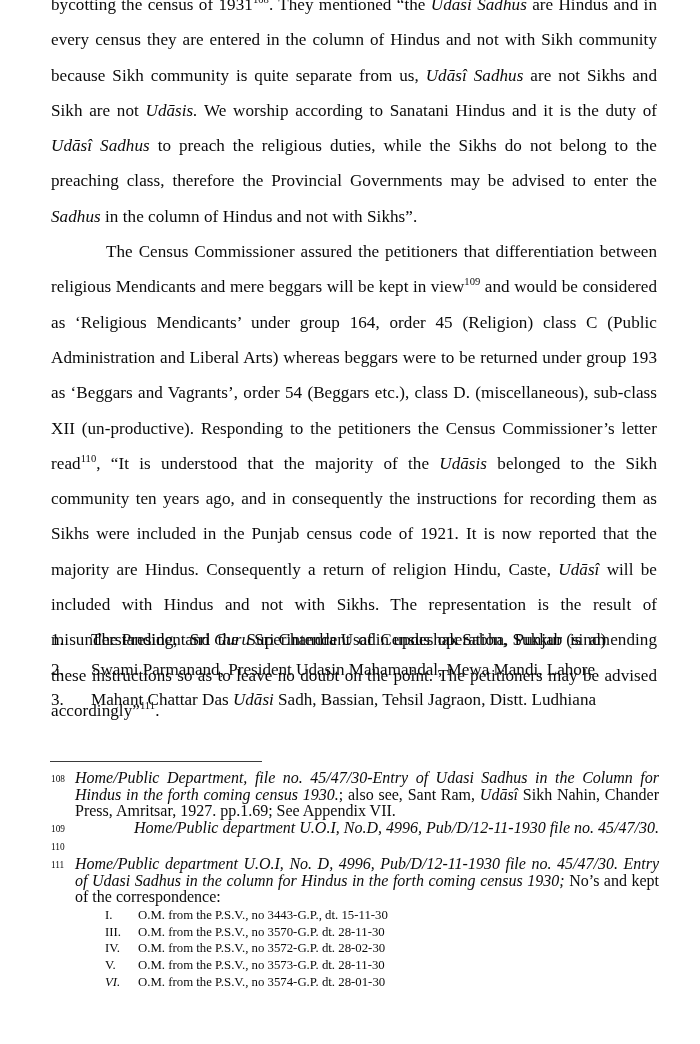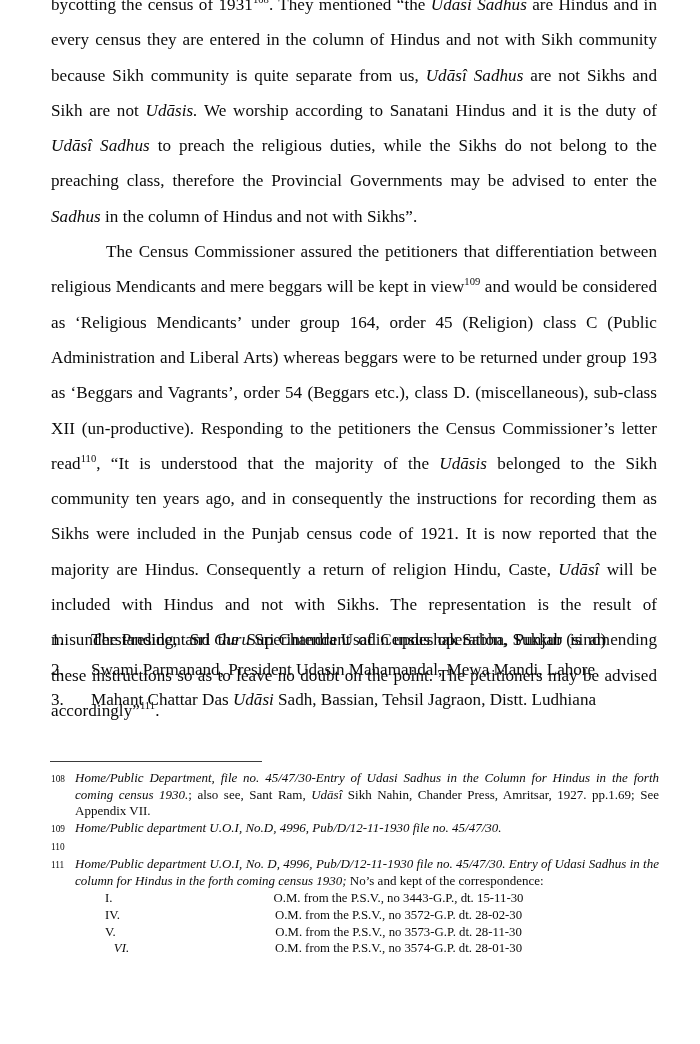--- a/index.html
+++ b/index.html
@@ -89,46 +89,46 @@
   }
   .fn-num {
     flex: 0 0 24px;
     width: 24px;
     font-size: 9.3px;
     line-height: 17.2px;
     padding-top: 1px;
   }
   .fn-body {
     flex: 1 1 auto;
-    font-size: 13px;
+    font-size: 16px;
     line-height: 16.6px;
     text-align: justify;
     text-justify: inter-word;
   }
-  .fn-body.noj { text-align: left; }
+  .fn-body.noj { text-align: right; }
 
   
   .roman-list {
     margin-top: 1px;
     margin-left: 31px;
   }
   .roman-row {
     display: flex;
     font-size: 12.8px;
     line-height: 16.7px;
   }
   .roman-row .rn {
     flex: 0 0 56px;
     width: 56px;
     text-align: left;
     padding-left: 23px;
     box-sizing: border-box;
   }
-  .roman-row .rn.ital { font-style: italic; text-align: center; }
-  .roman-row .rt { flex: 1 1 auto; text-align: center; }
+  .roman-row .rn.ital { font-style: italic; }
+  .roman-row .rt { flex: 1 1 auto; }
 </style>
 </head>
 <body>
 
 <div class="page">
 
   <div class="body-area">
     <p class="para"><span>bycotting the census of 1931</span><sup class="fn">108</sup><span>. They mentioned “the </span><span class="it">Udāsi Sadhus</span><span> are Hindus and in every census they are entered in the column of Hindus and not with Sikh community because Sikh community is quite separate from us, </span><span class="it">Udāsî Sadhus</span><span> are not Sikhs and Sikh are not </span><span class="it">Udāsis.</span><span> We worship according to Sanatani Hindus and it is the duty of </span><span class="it">Udāsî Sadhus</span><span> to preach the religious duties, while the Sikhs do not belong to the preaching class, therefore the Provincial Governments may be advised to enter the </span><span class="it">Sadhus</span><span> in the column of Hindus and not with Sikhs”.</span></p>
     <p class="para indent"><span>The Census Commissioner assured the petitioners that differentiation between religious Mendicants and mere beggars will be kept in view</span><sup class="fn">109</sup><span> and would be considered as ‘Religious Mendicants’ under group 164, order 45 (Religion) class C (Public Administration and Liberal Arts) whereas beggars were to be returned under group 193 as ‘Beggars and Vagrants’, order 54 (Beggars etc.), class D. (miscellaneous), sub-class XII (un-productive). Responding to the petitioners the Census Commissioner’s letter read</span><sup class="fn">110</sup><span>, “It is understood that the majority of the </span><span class="it">Udāsis</span><span> belonged to the Sikh community ten years ago, and in consequently the instructions for recording them as Sikhs were included in the Punjab census code of 1921. It is now reported that the majority are Hindus. Consequently a return of religion Hindu, Caste, </span><span class="it">Udāsî</span><span> will be included with Hindus and not with Sikhs. The representation is the result of misunderstanding, and the Superintendent of Census operation, Punjab is amending these instructions so as to leave no doubt on the point. The petitioners may be advised accordingly”</span><sup class="fn">111</sup><span>.</span></p>
   </div>
@@ -170,20 +170,24 @@
       <span class="fn-num">111</span>
       <span class="fn-body"><span class="it">Home/Public department U.O.I, No. D, 4996, Pub/D/12-11-1930 file no. 45/47/30. Entry of Udasi Sadhus in the column for Hindus in the forth coming census 1930;</span><span> No’s and kept of  the correspondence:</span></span>
     </div>
 
     <div class="roman-list">
       <div class="roman-row">
         <span class="rn">I.</span>
         <span class="rt">O.M. from the P.S.V., no 3443-G.P., dt. 15-11-30</span>
       </div>
       <div class="roman-row">
+        <span class="rn">III.</span>
+        <span class="rt">O.M. from the P.S.V., no 3570-G.P. dt. 28-11-30</span>
+      </div>
+      <div class="roman-row">
         <span class="rn">IV.</span>
         <span class="rt">O.M. from the P.S.V., no 3572-G.P. dt. 28-02-30</span>
       </div>
       <div class="roman-row">
         <span class="rn">V.</span>
         <span class="rt">O.M. from the P.S.V., no 3573-G.P. dt. 28-11-30</span>
       </div>
       <div class="roman-row">
         <span class="rn ital">VI.</span>
         <span class="rt">O.M. from the P.S.V., no 3574-G.P. dt. 28-01-30</span>

